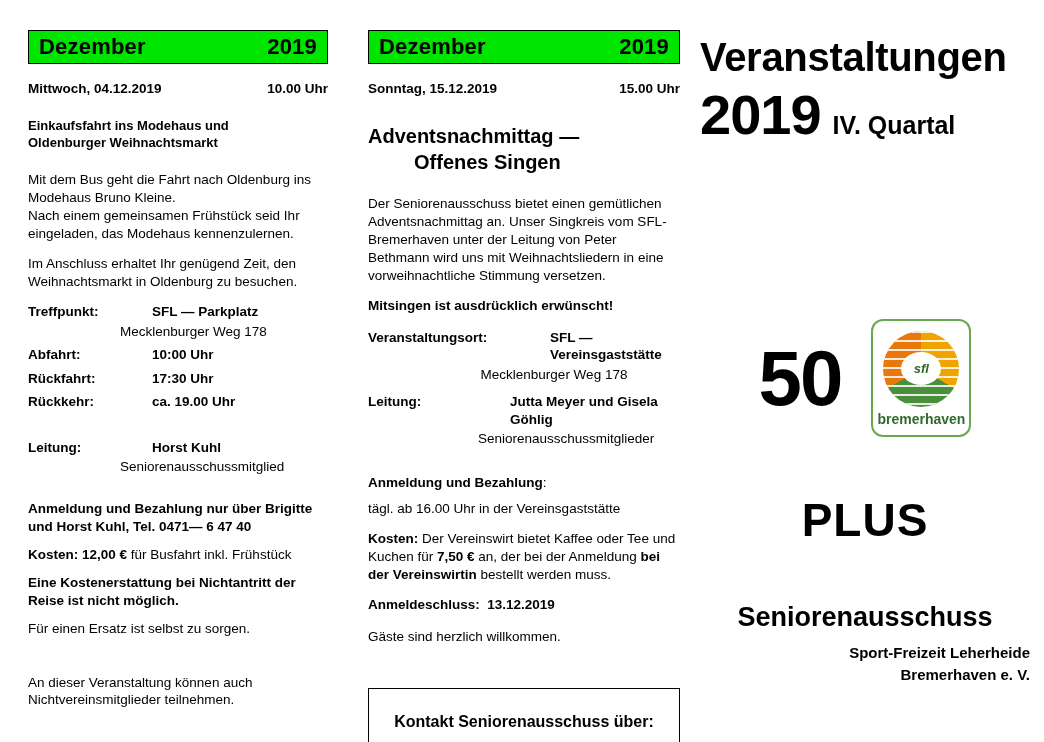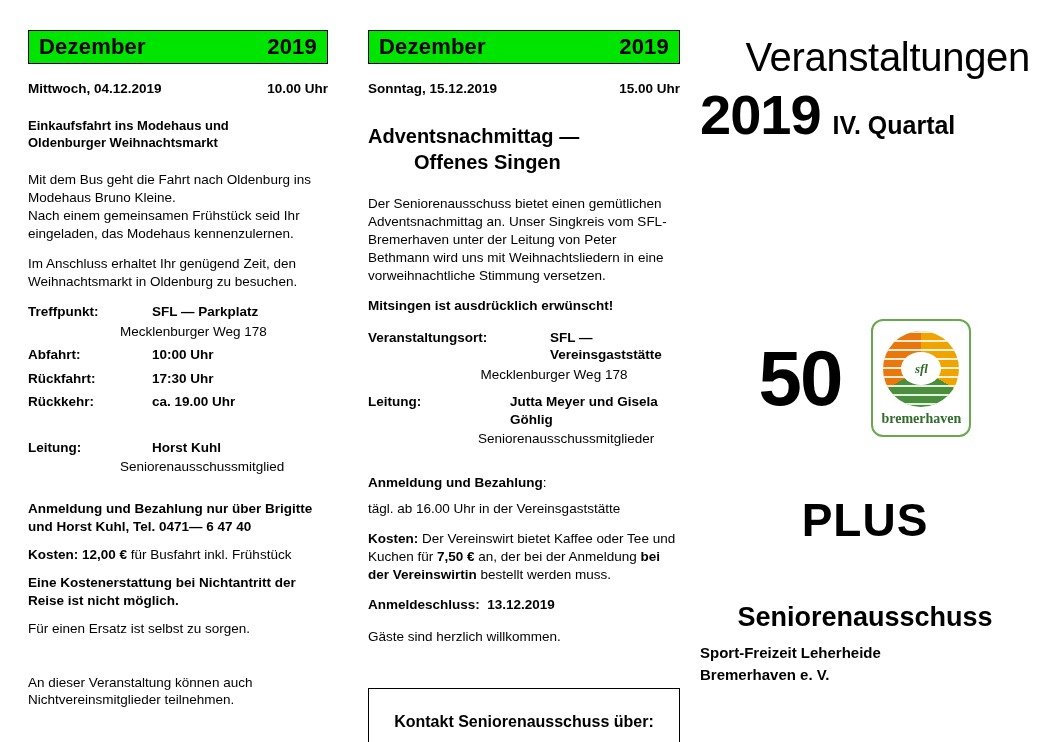--- a/index.html
+++ b/index.html
@@ -116,25 +116,24 @@
     font-weight: bold;
     margin-bottom: 14px;
   }
   .contact-box .cb-mail {
     font-size: 13px;
   }
 
   
   .cover-title {
     font-size: 40px;
-    font-weight: normal;
+    font-weight: bold;
     letter-spacing: -0.3px;
     line-height: 1.05;
     margin-top: 6px;
-    text-align: right;
   }
   .cover-year-row {
     display: flex;
     align-items: baseline;
     gap: 12px;
     margin-top: 4px;
   }
   .cover-year {
     font-size: 56px;
     font-weight: bold;
@@ -160,21 +159,20 @@
   }
 
   
   .logo {
     width: 100px; height: 118px;
     border: 2px solid #6aa84f;
     border-radius: 12px;
     background: #ffffff;
     position: relative;
     overflow: hidden;
-    font-family: Liberation Serif, serif;
   }
   .logo .logo-inner {
     position: absolute;
     left: 50%; top: 10px;
     transform: translateX(-50%);
     width: 76px; height: 76px;
     border-radius: 50%;
     background: conic-gradient(#f0a400 0deg 120deg, #4a8f3c 120deg 240deg, #e8770c 240deg 360deg);
   }
   .logo .logo-center {
@@ -213,21 +211,21 @@
     letter-spacing: 1px;
     margin-top: 56px;
   }
   .org-name {
     text-align: center;
     font-size: 27px;
     font-weight: bold;
     margin-top: 55px;
   }
   .org-sub {
-    text-align: left;
+    text-align: right;
     font-size: 15px;
     font-weight: bold;
     margin-top: 9px;
     line-height: 1.45;
   }
 </style>
 </head>
 <body>
 
 <div class="page">

